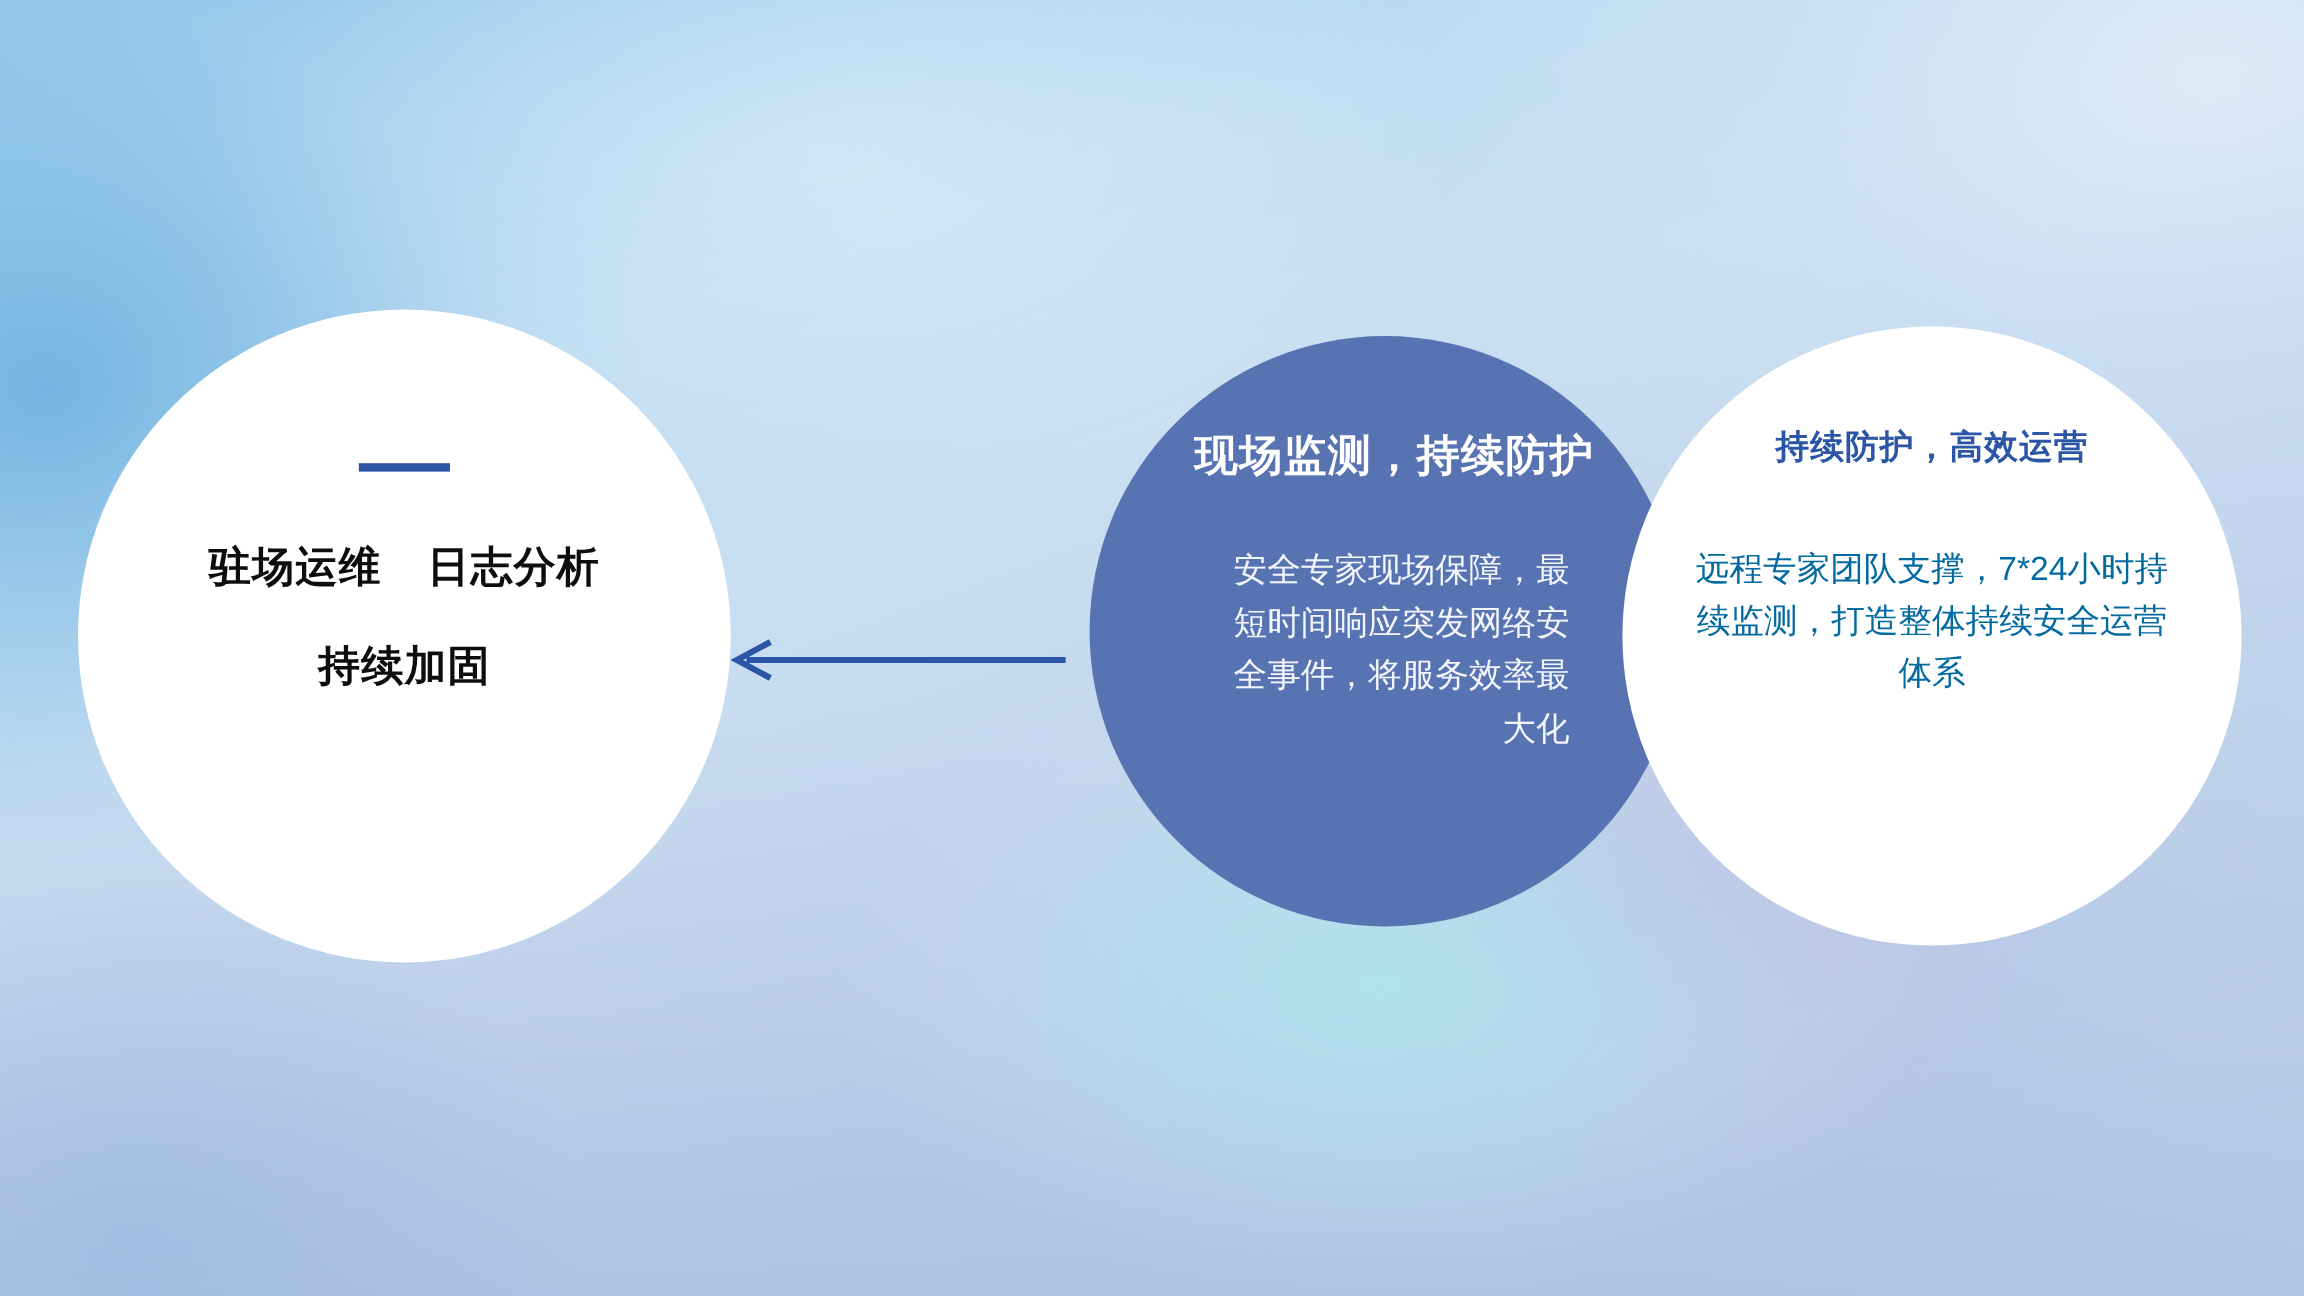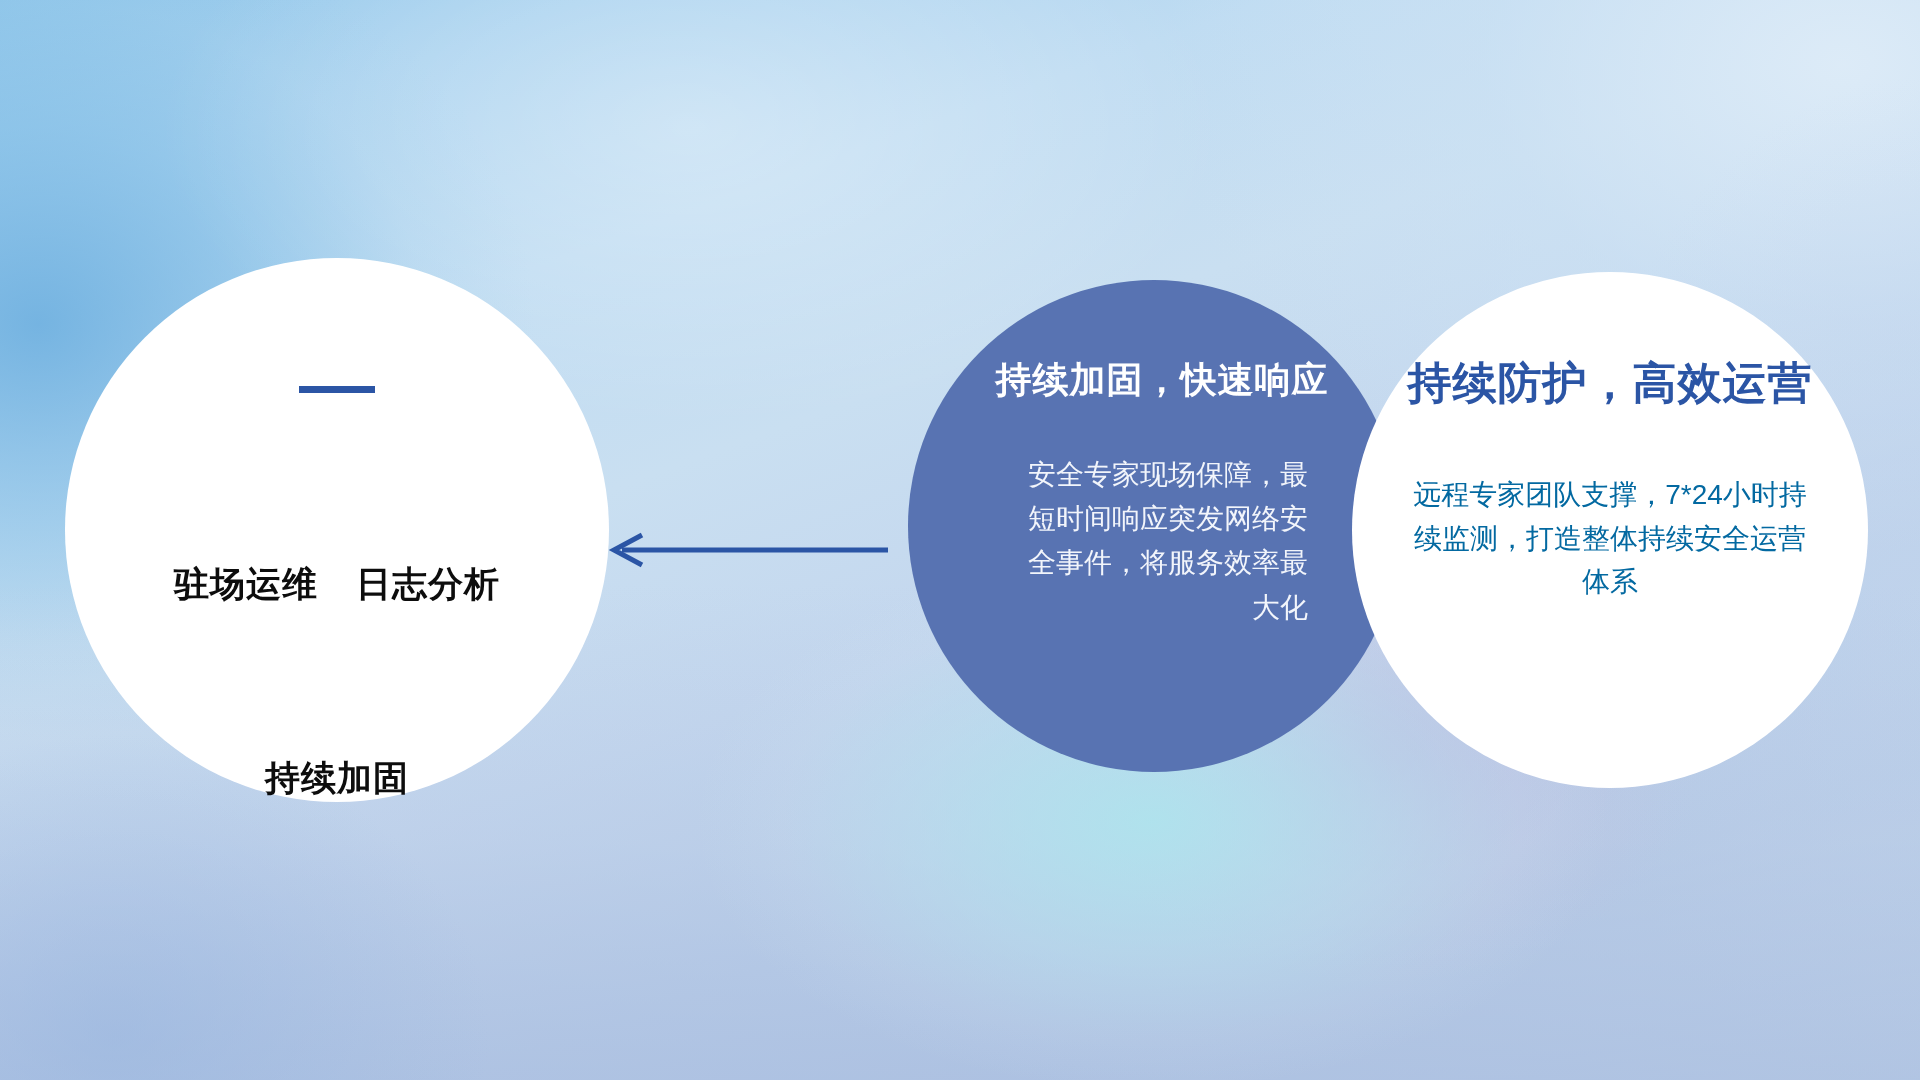--- a/index.html
+++ b/index.html
@@ -117,21 +117,21 @@
   }
 
   
   #left-content {
     position: absolute;
     left: 65px; top: 258px;
     width: 544px; height: 544px;
     display: flex;
     flex-direction: column;
     align-items: center;
-    justify-content: space-between;
+    justify-content: flex-start;
     padding-top: 128px;
     box-sizing: border-box;
   }
 
   #left-divider {
     width: 76px;
     height: 7px;
     background: #2b55a5;
     margin-bottom: 56px;
   }
@@ -197,21 +197,21 @@
     left: 1352px; top: 272px;
     width: 516px; height: 516px;
     box-sizing: border-box;
     padding: 0 24px;
     display: flex;
     flex-direction: column;
     align-items: center;
   }
   #right-title {
     margin-top: 82px;
-    font-size: 44px;
+    font-size: 28px;
     font-weight: 700;
     color: #2b55a5;
     letter-spacing: 1px;
     white-space: nowrap;
   }
   #right-body {
     margin-top: 60px;
     width: 400px;
     font-size: 28px;
     line-height: 1.56;
@@ -253,21 +253,21 @@
       <span class="tag-item">日志分析</span>
     </div>
 
 
     <div class="tag-row single">
       <span class="tag-item">持续加固</span>
     </div>
   </div>
 
   <div id="mid-content">
-    <div id="mid-title">持续加固，快速响应</div>
+    <div id="mid-title">现场监测，持续防护</div>
     <div id="mid-body">安全专家现场保障，最短时间响应突发网络安全事件，将服务效率最大化</div>
   </div>
 
   <div id="right-content">
     <div id="right-title">持续防护，高效运营</div>
     <div id="right-body">远程专家团队支撑，7*24小时持续监测，打造整体持续安全运营体系</div>
   </div>
 
 </div>
 

